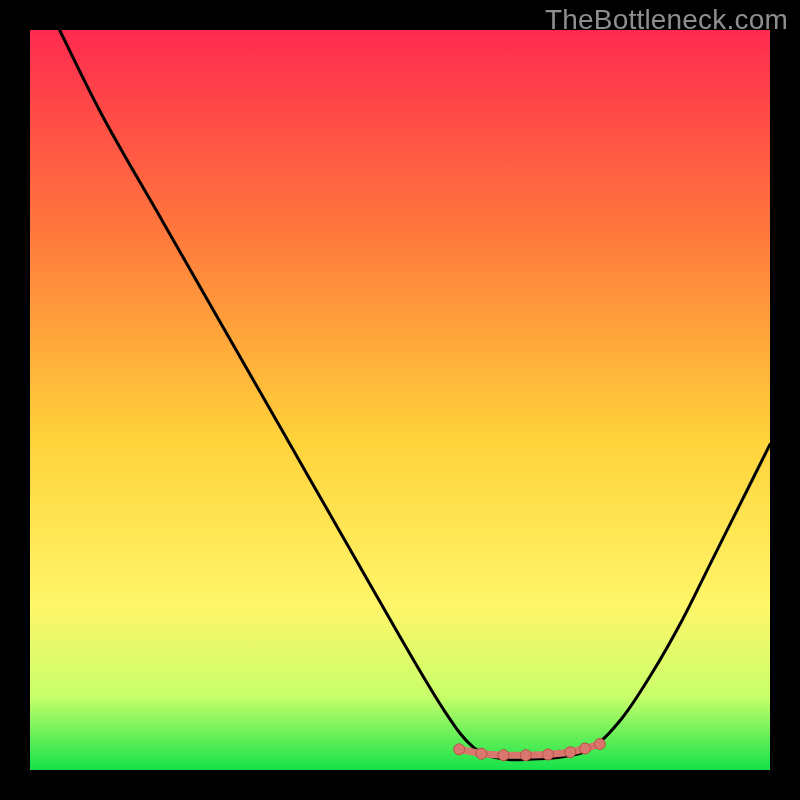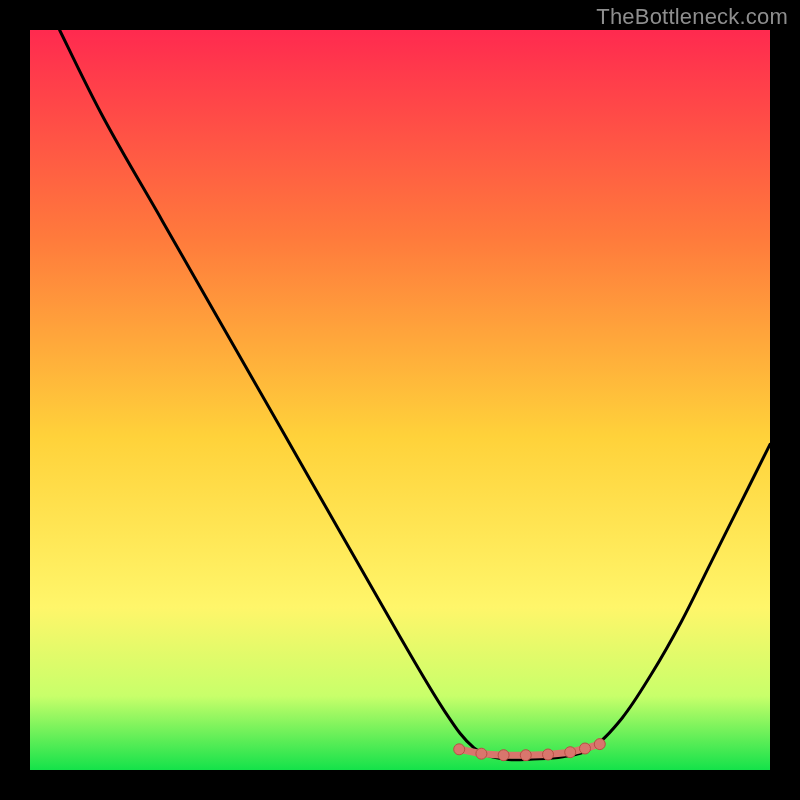--- a/index.html
+++ b/index.html
@@ -23,21 +23,21 @@
     left: 30px;
     top: 30px;
     width: 740px;
     height: 740px;
   }
   .watermark {
     position: absolute;
     top: 4px;
     right: 12px;
     font-family: Arial, Helvetica, sans-serif;
-    font-size: 22px;
+    font-size: 28px;
     color: #8e8e8e;
     letter-spacing: 0.2px;
     user-select: none;
   }
   svg { display: block; }
 </style>
 </head>
 <body>
 
 <div class="frame">

